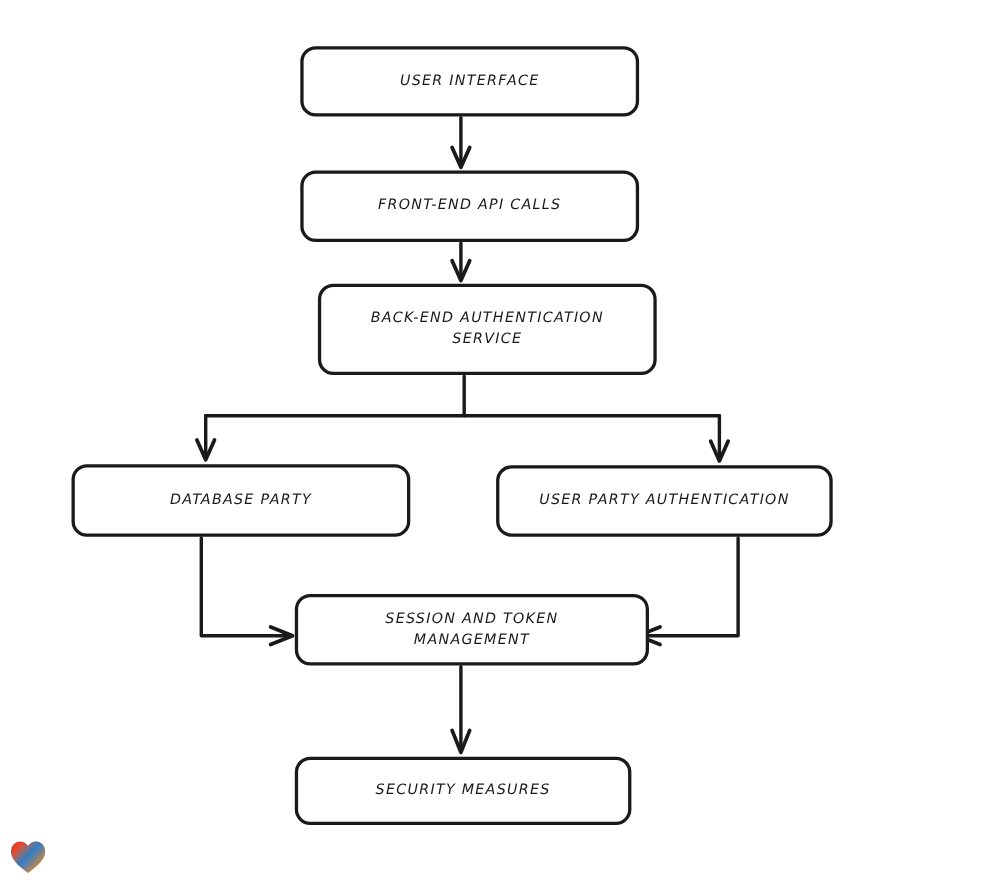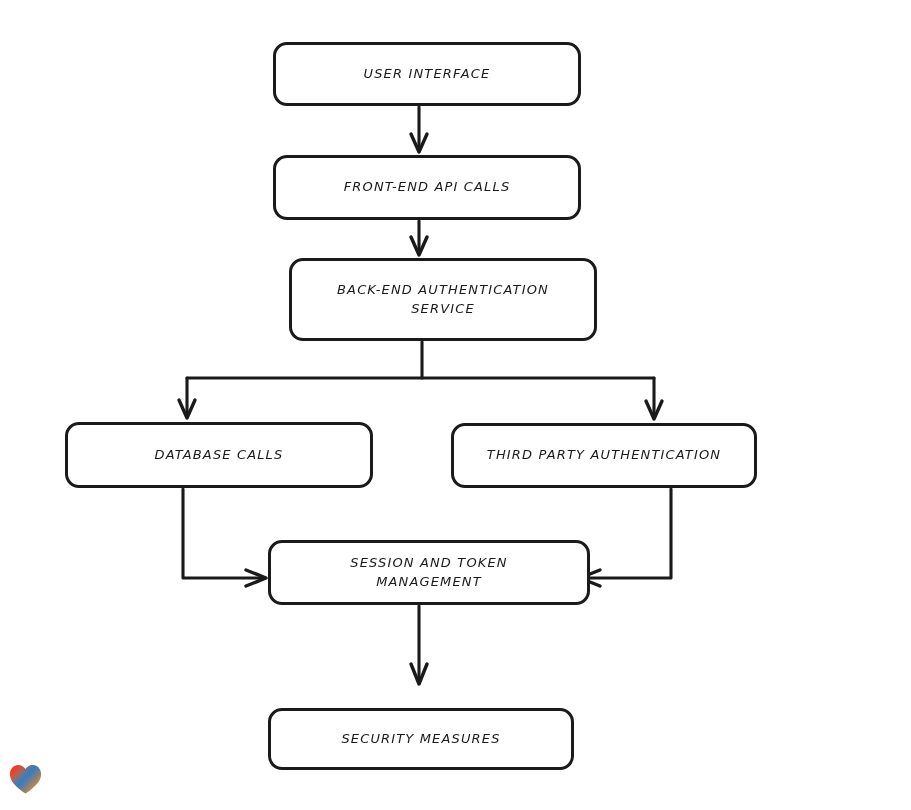--- a/index.html
+++ b/index.html
@@ -42,21 +42,21 @@
     line-height: 1.45;
     white-space: pre-line;
     user-select: none;
   }
   #node-user-interface      { left: 273px; top: 42px;  width: 308px; height: 64px; }
   #node-frontend-api        { left: 273px; top: 155px; width: 308px; height: 65px; text-align: right; }
   #node-backend-auth        { left: 259px; top: 258px; width: 308px; height: 83px; margin-left: 30px; }
   #node-database-layer      { left: 65px;  top: 422px; width: 308px; height: 66px; }
   #node-third-party-auth    { left: 451px; top: 423px; width: 306px; height: 65px; }
   #node-session-token       { left: 268px; top: 540px; width: 322px; height: 65px; }
-  #node-security-measures   { left: 268px; top: 688px; width: 306px; height: 62px; margin-top: 20px; }
+  #node-security-measures   { left: 268px; top: 688px; width: 306px; height: 62px; }
 
   #heart-icon {
     position: absolute;
     left: 8px;
     top: 761px;
     width: 35px;
     height: 35px;
   }
 </style>
 </head>
@@ -114,25 +114,25 @@
 <div class="node-box" id="node-frontend-api">
   <span class="node-label">FRONT-END API CALLS</span>
 </div>
 
 <div class="node-box" id="node-backend-auth">
   <span class="node-label">BACK-END AUTHENTICATION
 SERVICE</span>
 </div>
 
 <div class="node-box" id="node-database-layer">
-  <span class="node-label">DATABASE CALLS</span>
+  <span class="node-label">DATABASE PARTY</span>
 </div>
 
 <div class="node-box" id="node-third-party-auth">
-  <span class="node-label">THIRD PARTY AUTHENTICATION</span>
+  <span class="node-label">USER PARTY AUTHENTICATION</span>
 </div>
 
 <div class="node-box" id="node-session-token">
   <span class="node-label">SESSION AND TOKEN
 MANAGEMENT</span>
 </div>
 
 <div class="node-box" id="node-security-measures">
   <span class="node-label">SECURITY MEASURES</span>
 </div>

